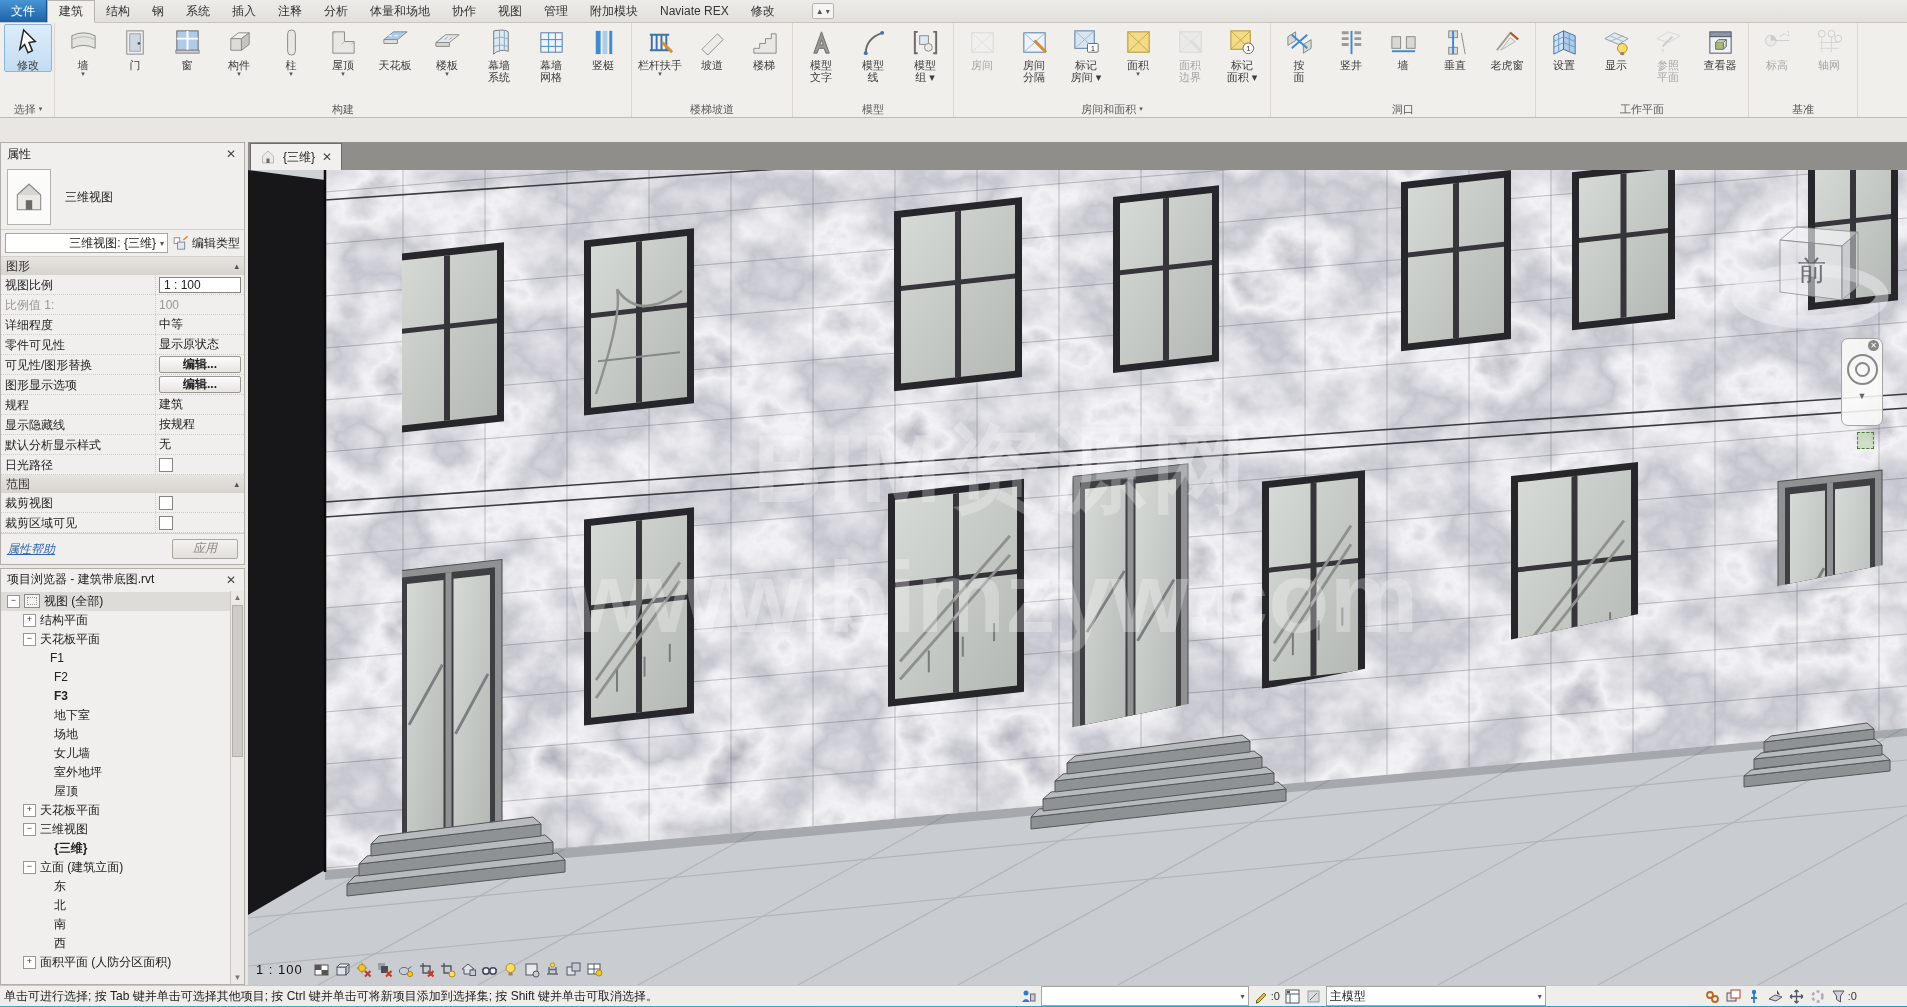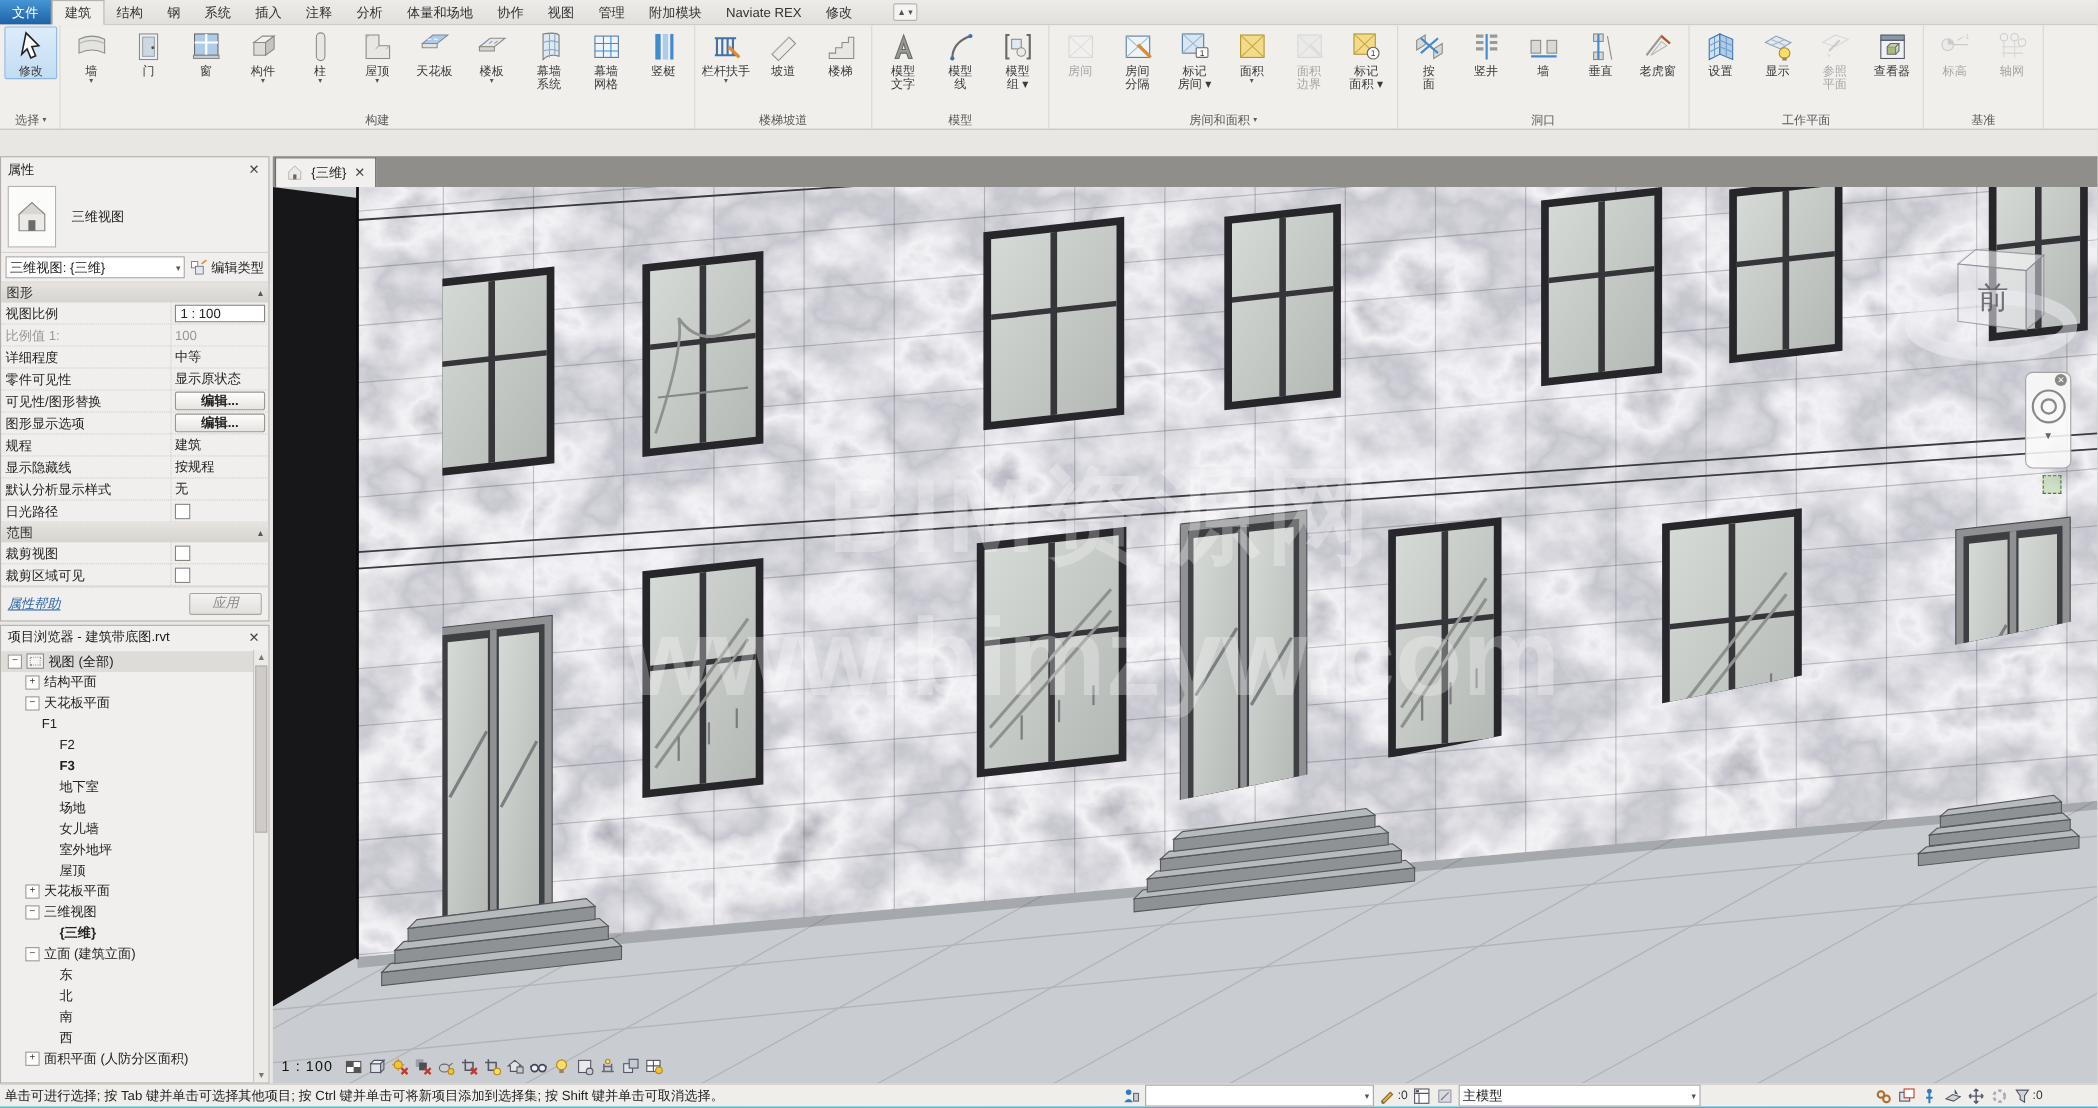--- a/index.html
+++ b/index.html
@@ -31,21 +31,21 @@
   .ptitle{height:22px;display:flex;align-items:center;padding:0 6px;font-size:12px;color:#1b1b1b;flex:none;}
   .ptitle .sp{flex:1;}
   .closex{color:#444;font-size:12px;padding:0 2px;}
   .preview{display:flex;align-items:center;gap:14px;padding:4px 6px;border-bottom:1px solid #d5d2cd;flex:none;}
   .prevbox{width:42px;height:54px;border:1px solid #b5b2ad;background:#fbfbfa;display:flex;align-items:center;justify-content:center;}
   .prevbox svg{width:34px;height:34px;}
   .typerow{display:flex;align-items:center;gap:4px;padding:3px 4px;border-bottom:1px solid #d5d2cd;flex:none;}
   .combo{height:18px;background:#fff;border:1px solid #a9a6a1;display:flex;align-items:center;padding:0 3px;gap:4px;}
   .combo .cv{flex:1;overflow:hidden;white-space:nowrap;}
   .combo .ca{font-size:8px;color:#555;}
-  .typesel{flex:1;}
+  .typesel{flex:1;text-align:right;}
   .edittype{display:flex;align-items:center;gap:3px;font-size:12px;color:#222;}
   .edittype svg{width:17px;height:17px;}
   .psec{height:18px;background:linear-gradient(#e6e4e0,#d7d4cf);display:flex;align-items:center;padding:0 5px;color:#333;flex:none;}
   .psec .sp{flex:1;}
   .psec .caret{font-size:9px;color:#555;}
   .prow{display:flex;height:19px;border-bottom:1px dotted #cfccc7;align-items:stretch;flex:none;}
   .plabel{width:146px;padding:2px 4px;color:#1f1f1f;white-space:nowrap;overflow:hidden;flex:none;}
   .plabel.dim{color:#9a9894;}
   .pval{flex:1;border-left:1px dotted #cfccc7;padding:1px 3px;display:flex;align-items:center;overflow:hidden;white-space:nowrap;}
   .pval.dim{color:#9a9894;}
@@ -679,21 +679,21 @@
             <span class="tlabel">视图 (全部)</span>
           </div>
           <div class="trow" style="padding-left: 22px;">
             <span class="texp">+</span>
             <span class="tlabel">结构平面</span>
           </div>
           <div class="trow" style="padding-left: 22px;">
             <span class="texp">−</span>
             <span class="tlabel">天花板平面</span>
           </div>
-          <div class="trow" style="padding-left: 22px; text-align: right;">
+          <div class="trow" style="padding-left: 34px; text-align: right;">
             <span class="tspace"></span>
             <span class="tlabel">F1</span>
           </div>
           <div class="trow" style="padding-left: 38px;">
             <span class="tspace"></span>
             <span class="tlabel">F2</span>
           </div>
           <div class="trow" style="padding-left: 38px; font-weight: bold;">
             <span class="tspace"></span>
             <span class="tlabel">F3</span>

